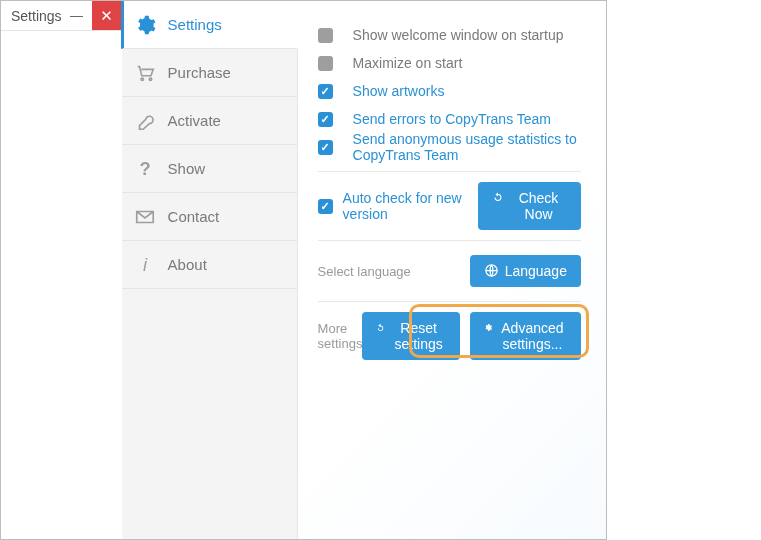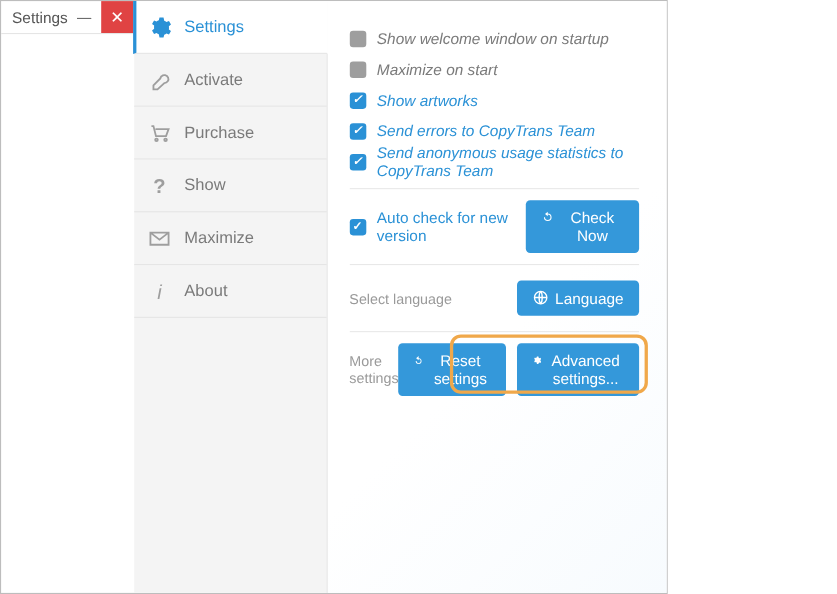--- a/index.html
+++ b/index.html
@@ -10,21 +10,21 @@
   .tb-controls { margin-left: auto; display: flex; height: 100%; }
   .tb-btn { width: 30px; height: 100%; display: flex; align-items: center; justify-content: center; font-size: 13px; color: #555; cursor: pointer; }
   .tb-close { width: 30px; background: #e04343; color: #fff; display: flex; align-items: center; justify-content: center; font-size: 15px; cursor: pointer; }
   .body { flex: 1; display: flex; min-height: 0; }
   .sidebar { width: 176px; background: #f4f4f4; border-right: 1px solid #e5e5e5; display: flex; flex-direction: column; }
   .side-item { height: 48px; display: flex; align-items: center; padding: 0 12px; color: #7a7a7a; font-size: 15px; border-bottom: 1px solid #e5e5e5; cursor: pointer; gap: 12px; }
   .side-item.active { color: #2a91d6; background: #fff; border-left: 3px solid #2a91d6; margin-left: -1px; border-right: 1px solid #fff; margin-right: -1px; padding-left: 10px; }
   .side-item .icon { width: 22px; height: 22px; display: flex; align-items: center; justify-content: center; }
   .side-item .icon svg { width: 22px; height: 22px; }
   .content { flex: 1; padding: 20px 28px 20px 20px; position: relative; background: linear-gradient(135deg, #ffffff 0%, #ffffff 55%, #f7fbfe 100%); }
-  .check-row { display: flex; align-items: center; gap: 10px; height: 28px; font-style: italic; }
+  .check-row { display: flex; align-items: center; gap: 20px; height: 28px; }
   .checkbox { width: 15px; height: 15px; border-radius: 3px; display: flex; align-items: center; justify-content: center; cursor: pointer; flex-shrink: 0; }
   .checkbox.unchecked { background: #9e9e9e; }
   .checkbox.checked { background: #2a91d6; }
   .checkbox.checked::after { content: "✓"; color: #fff; font-size: 11px; font-weight: bold; line-height: 1; }
   .check-label { font-size: 14px; cursor: pointer; }
   .check-label.on { color: #2a91d6; }
   .check-label.off { color: #7a7a7a; }
   .divider { height: 1px; background: #e8e8e8; margin: 10px 0; }
   .section-row { display: flex; align-items: center; min-height: 40px; }
   .section-label { font-size: 13px; color: #9a9a9a; }
@@ -53,51 +53,51 @@
           <svg viewBox="0 0 24 24">
               <path fill="#2a91d6" d="M12 8a4 4 0 1 0 0 8 4 4 0 0 0 0-8zm9.4 4a7.8 7.8 0 0 0-.1-1.3l2.1-1.6-2-3.5-2.5 1a7.6 7.6 0 0 0-2.2-1.3L16 2h-4l-.7 2.7a7.6 7.6 0 0 0-2.2 1.3l-2.5-1-2 3.5 2.1 1.6A7.8 7.8 0 0 0 6.6 12c0 .4 0 .9.1 1.3l-2.1 1.6 2 3.5 2.5-1c.7.5 1.4 1 2.2 1.3L12 22h4l.7-2.7c.8-.3 1.5-.8 2.2-1.3l2.5 1 2-3.5-2.1-1.6c.1-.4.1-.9.1-1.3z"></path>
             </svg>
         </span>
         <span>Settings</span>
       </div>
 
       <div class="side-item">
         <span class="icon">
           <svg viewBox="0 0 24 24">
-              <path fill="none" stroke="#9e9e9e" stroke-width="1.8" d="M14 8a4 4 0 1 1 2.8 6.8L10 21H6v-4l6.8-6.8A4 4 0 0 1 14 8z"></path>
+              <path fill="none" stroke="#9e9e9e" stroke-width="1.8" d="M4 5h2l2.5 10h10L21 8H8M9 20a1.3 1.3 0 1 0 0-2.6 1.3 1.3 0 0 0 0 2.6zm9 0a1.3 1.3 0 1 0 0-2.6 1.3 1.3 0 0 0 0 2.6z"></path>
             </svg>
         </span>
-        <span>Activate</span>
+        <span>Purchase</span>
       </div>
 
       <div class="side-item">
         <span class="icon">
           <svg viewBox="0 0 24 24">
-              <path fill="none" stroke="#9e9e9e" stroke-width="1.8" d="M4 5h2l2.5 10h10L21 8H8M9 20a1.3 1.3 0 1 0 0-2.6 1.3 1.3 0 0 0 0 2.6zm9 0a1.3 1.3 0 1 0 0-2.6 1.3 1.3 0 0 0 0 2.6z"></path>
+              <path fill="none" stroke="#9e9e9e" stroke-width="1.8" d="M14 8a4 4 0 1 1 2.8 6.8L10 21H6v-4l6.8-6.8A4 4 0 0 1 14 8z"></path>
             </svg>
         </span>
-        <span>Purchase</span>
+        <span>Activate</span>
       </div>
 
       <div class="side-item">
         <span class="icon">
           <svg viewBox="0 0 24 24">
               <text x="12" y="19" text-anchor="middle" font-size="20" fill="#9e9e9e" font-weight="bold">?</text>
             </svg>
         </span>
         <span>Show</span>
       </div>
 
       <div class="side-item">
         <span class="icon">
           <svg viewBox="0 0 24 24">
               <path fill="none" stroke="#9e9e9e" stroke-width="1.8" d="M3 6h18v12H3zM3 6l9 7 9-7"></path>
             </svg>
         </span>
-        <span>Maximize</span>
+        <span>Contact</span>
       </div>
 
       <div class="side-item">
         <span class="icon">
           <svg viewBox="0 0 24 24">
               <text x="12" y="19" text-anchor="middle" font-size="20" font-style="italic" font-family="Georgia,serif" fill="#9e9e9e">i</text>
             </svg>
         </span>
         <span>About</span>
       </div>

